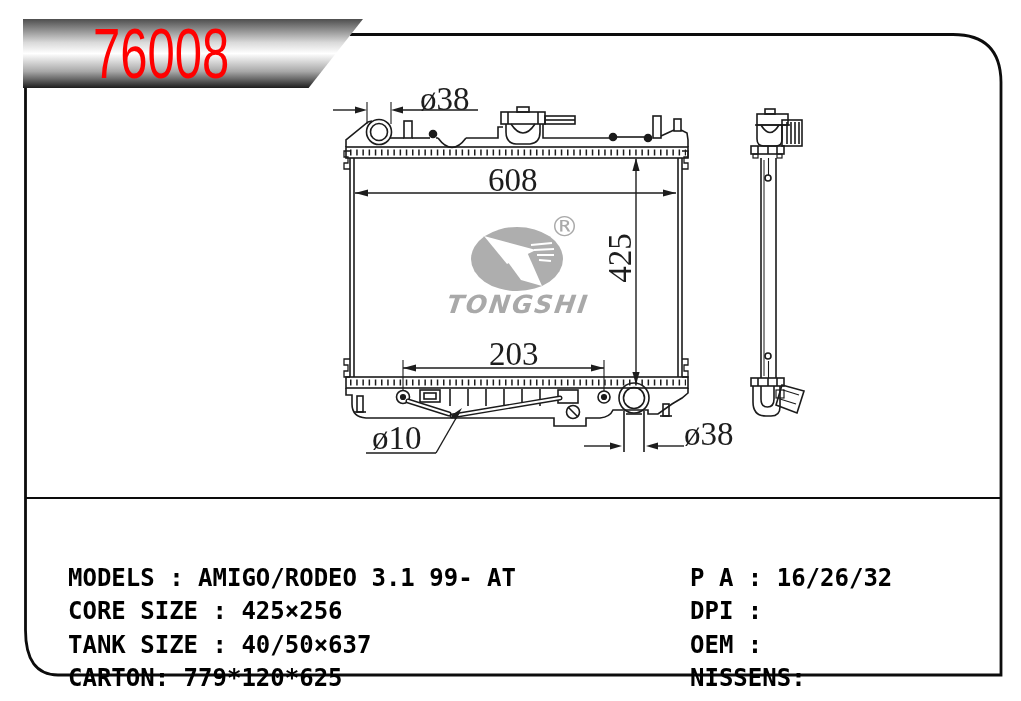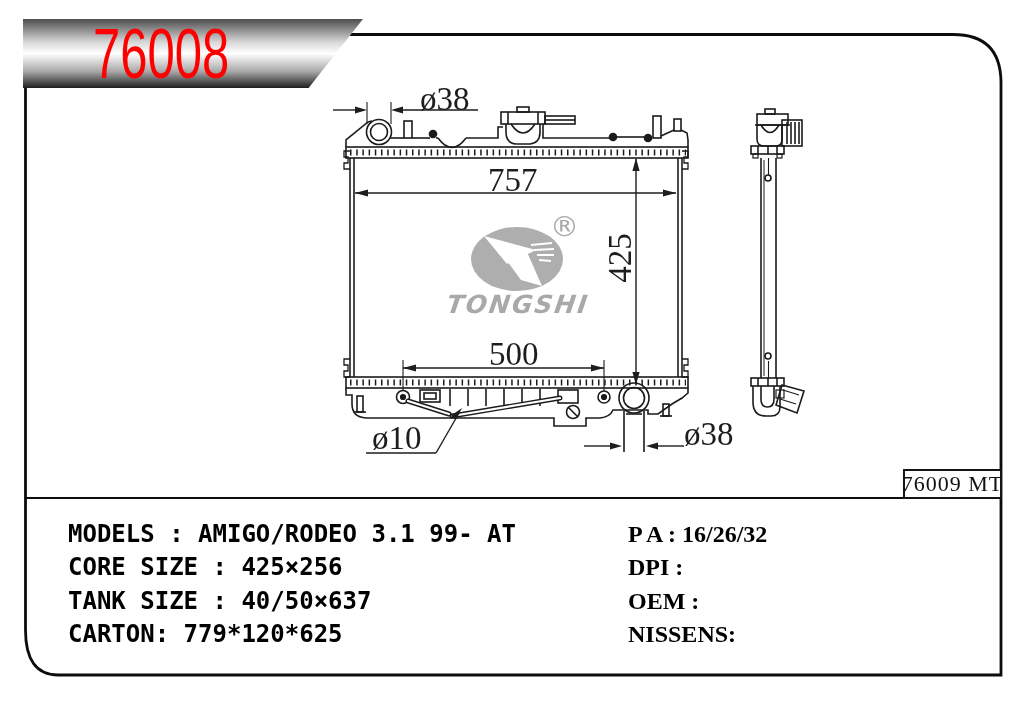--- a/index.html
+++ b/index.html
@@ -29,23 +29,23 @@
   
   .logo-brand{position:absolute;left:443px;top:290px;width:150px;text-align:center;
               font-family:"DejaVu Sans","Liberation Sans",sans-serif;font-weight:bold;font-style:italic;
               font-size:25px;letter-spacing:2px;color:#a9a9a9;transform:skewX(-8deg);}
   .logo-reg{position:absolute;left:550px;top:209px;font-size:29px;color:#a9a9a9;
             font-family:"DejaVu Sans",sans-serif;}
 
   
   .spec{position:absolute;white-space:pre;color:#000;
         font-family:"DejaVu Sans Mono","Liberation Mono",monospace;
-        font-weight:700;font-size:24px;line-height:26px;}
+        font-weight:700;font-size:24px;line-height:26px;margin-top:44px;}
   .spec.l{left:68px;}
-  .spec.r{left:628px;font-family:Liberation Serif, serif;}
+  .spec.r{left:690px;}
   .row0{top:521px;} .row1{top:554px;} .row2{top:588px;} .row3{top:621px;}
 </style>
 </head>
 <body>
 
 <div id="stage">
 
   <svg width="1021" height="701" viewBox="0 0 1021 701">
 
     <g fill="none" stroke="#0c0c0c">
@@ -220,32 +220,29 @@
         <line x1="539" y1="260" x2="551" y2="261"></line>
       </g>
     </g>
   </svg>
 
   <div class="banner">
     <span class="pn">76008</span>
   </div>
 
   <span class="dim" style="left:420px;top:84px;">ø38</span>
-  <span class="dim" style="left:488px;top:165px;">757</span>
+  <span class="dim" style="left:488px;top:165px;">608</span>
   <span class="dim dim-425">425</span>
-  <span class="dim" style="left:489px;top:339px;">500</span>
+  <span class="dim" style="left:489px;top:339px;">203</span>
   <span class="dim" style="left:372px;top:423px;">ø10</span>
   <span class="dim" style="left:684px;top:419px;">ø38</span>
 
   <span class="logo-reg">®</span>
   <span class="logo-brand">TONGSHI</span>
 
-  <div class="ref-box">
-    <span>76009 MT</span>
-  </div>
 
   <div>
     <div class="spec l row0">MODELS : AMIGO/RODEO 3.1 99- AT</div>
     <div class="spec l row1">CORE SIZE : 425×256</div>
     <div class="spec l row2">TANK SIZE : 40/50×637</div>
     <div class="spec l row3">CARTON: 779*120*625</div>
     <div class="spec r row0">P A : 16/26/32</div>
     <div class="spec r row1">DPI :</div>
     <div class="spec r row2">OEM :</div>
     <div class="spec r row3">NISSENS:</div>

